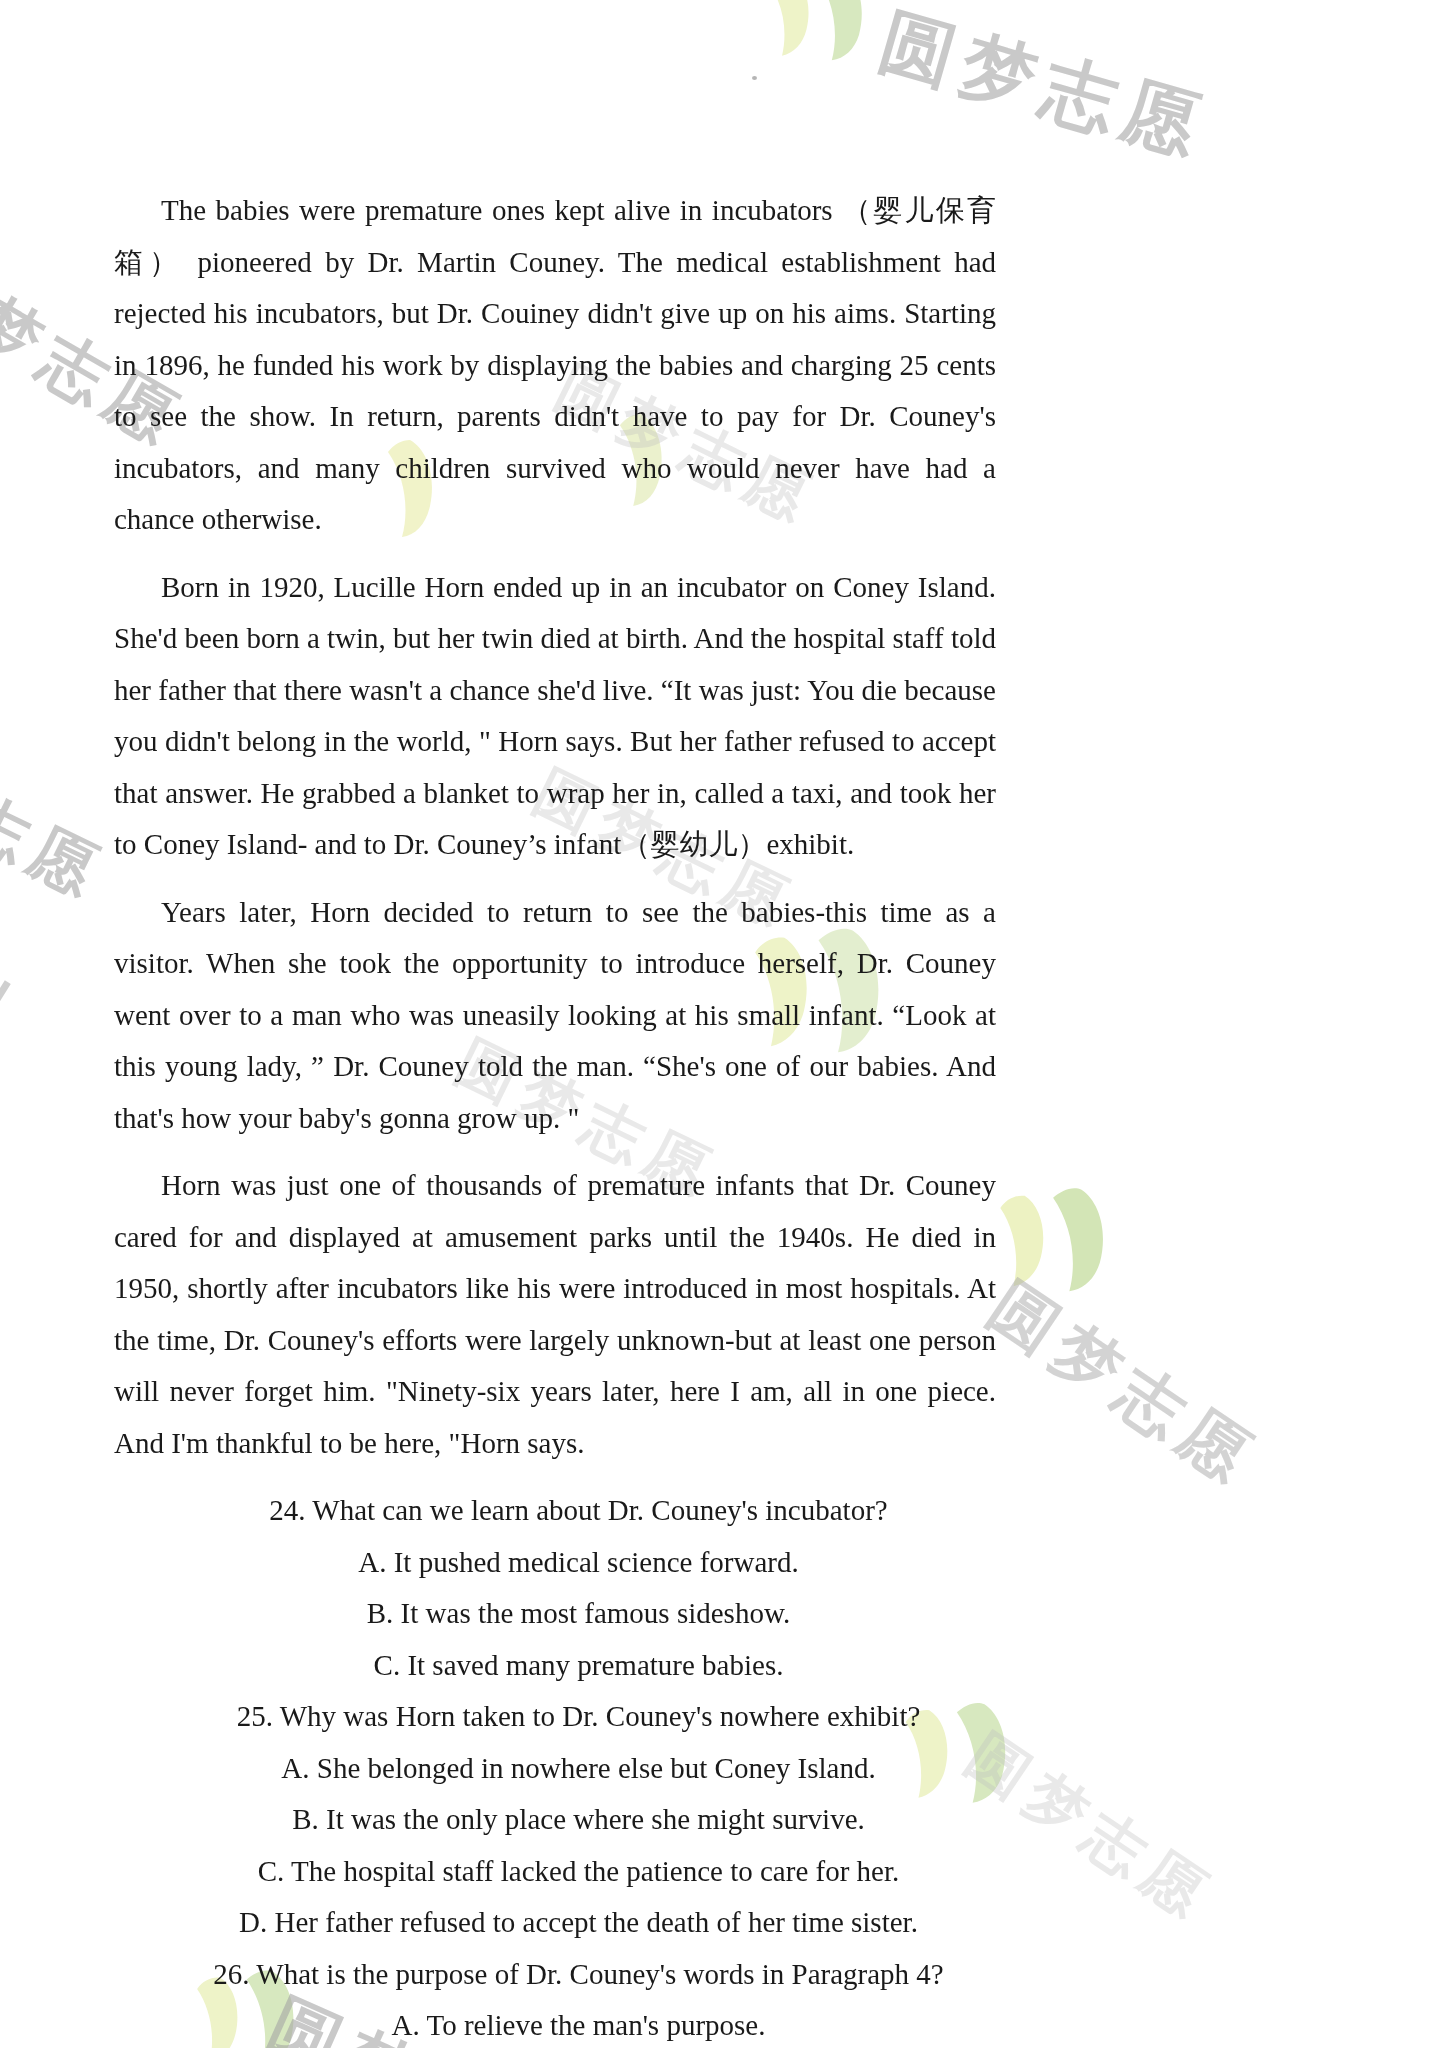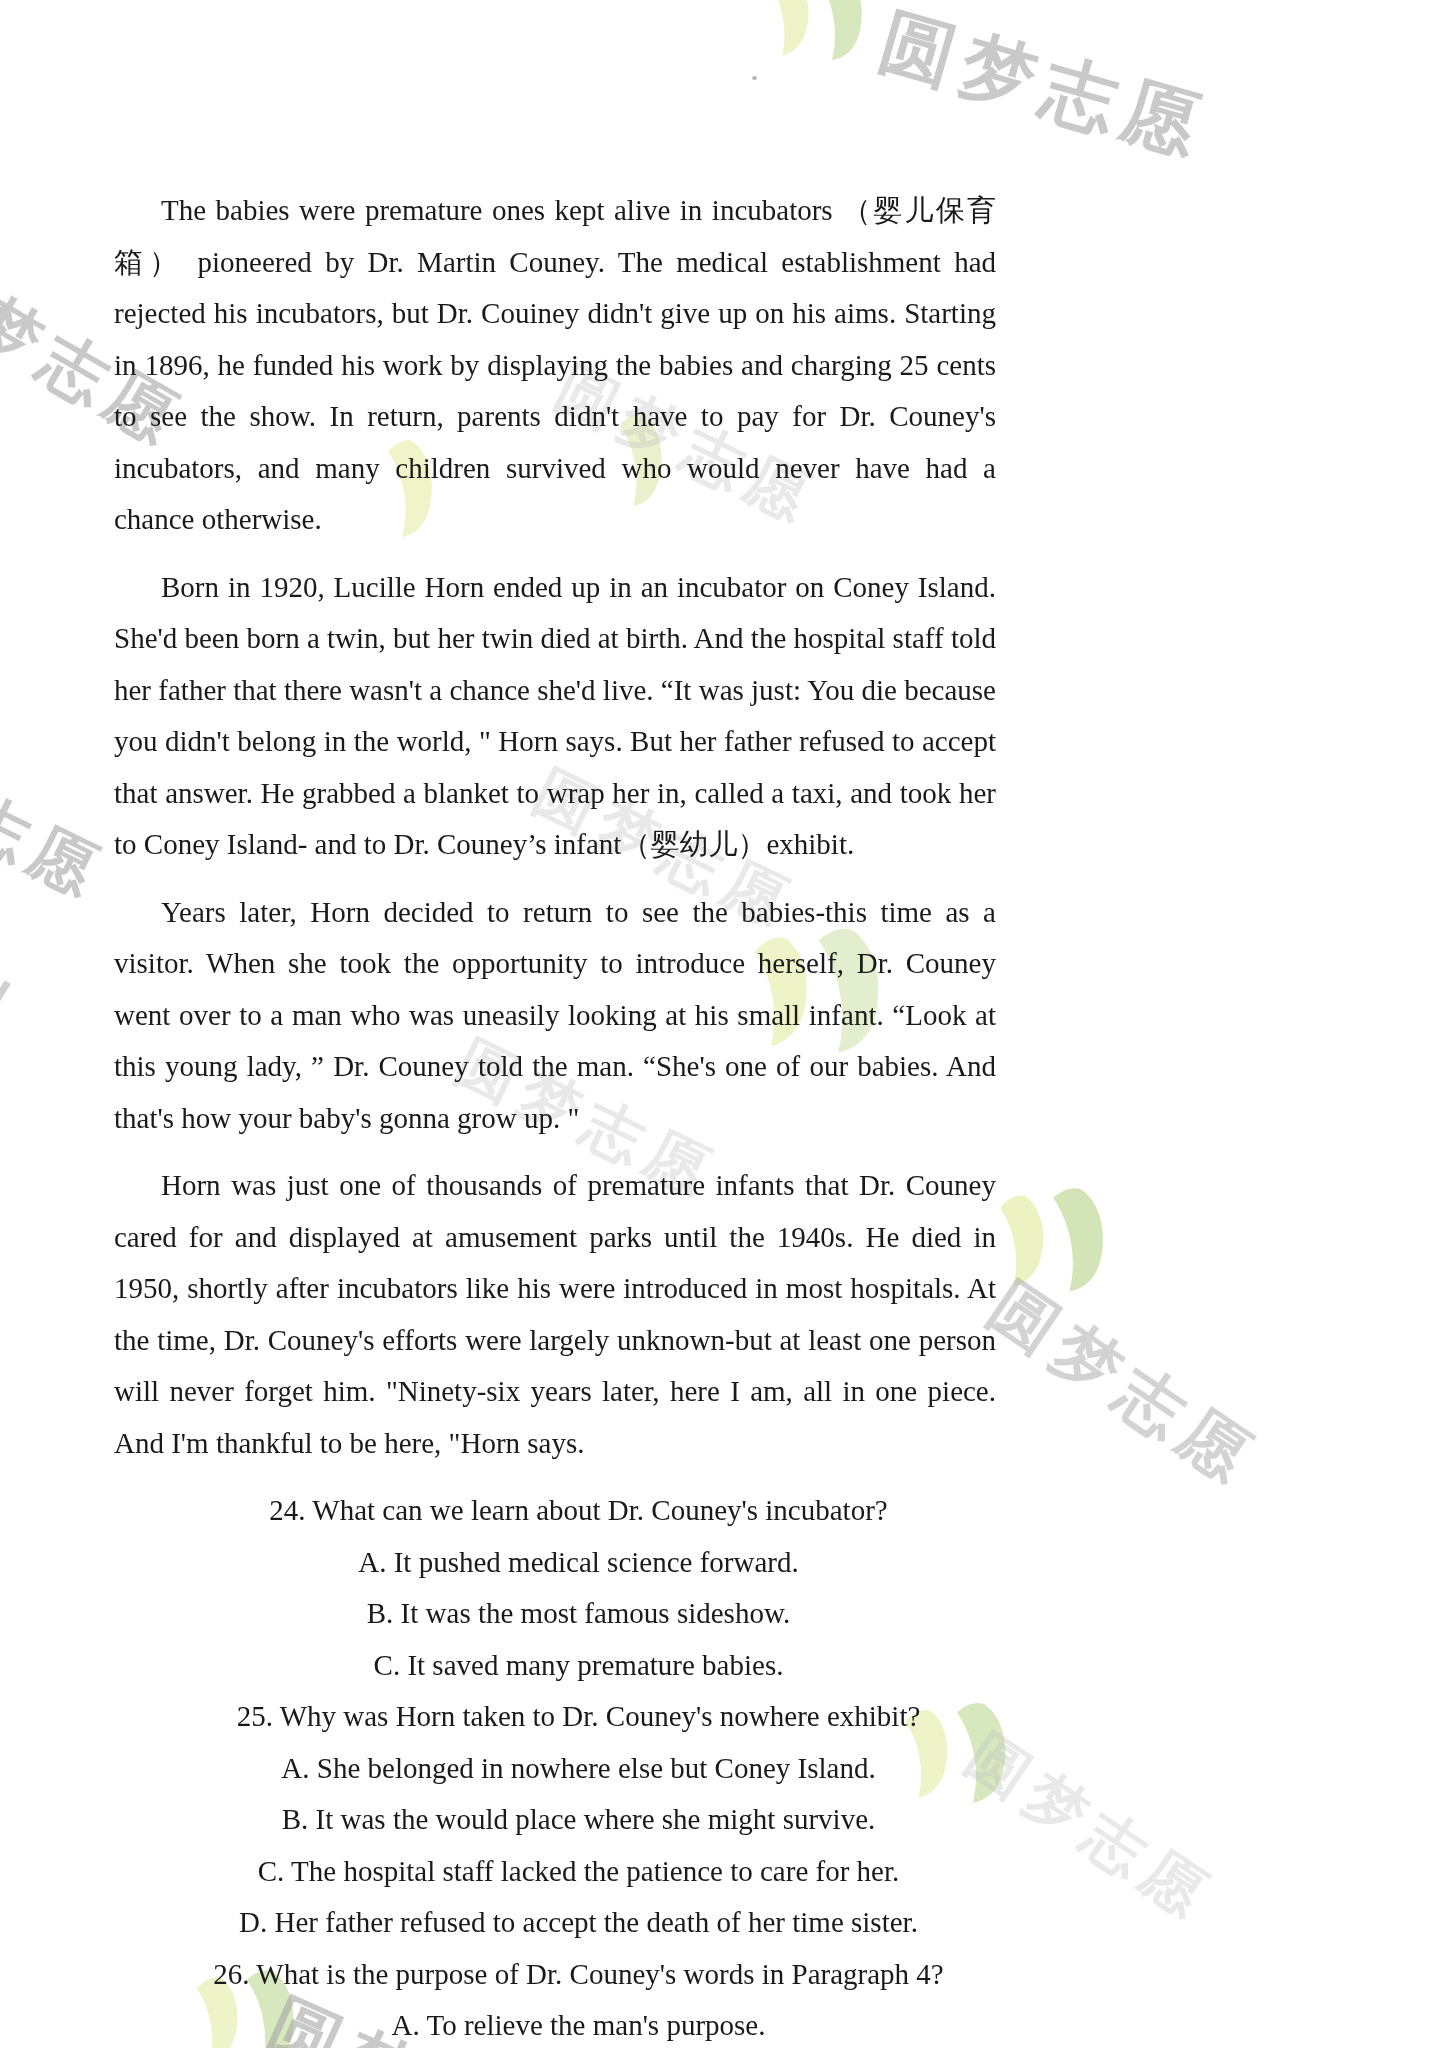--- a/index.html
+++ b/index.html
@@ -118,21 +118,21 @@
     <p>Years later, Horn decided to return to see the babies-this time as a visitor. When she took the opportunity to introduce herself, Dr. Couney went over to a man who was uneasily looking at his small infant. “Look at this young lady, ” Dr. Couney told the man. “She's one of our babies. And that's how your baby's gonna grow up. "</p>
     <p>Horn was just one of thousands of premature infants that Dr. Couney cared for and displayed at amusement parks until the 1940s. He died in 1950, shortly after incubators like his were introduced in most hospitals. At the time, Dr. Couney's efforts were largely unknown-but at least one person will never forget him. "Ninety-six years later, here I am, all in one piece. And I'm thankful to be here, "Horn says.</p>
 
     <div class="qline"><span>24.</span> <span>What can we learn about Dr. Couney's incubator?</span></div>
     <div class="qline">A. It pushed medical science forward.</div>
     <div class="qline">B. It was the most famous sideshow.</div>
     <div class="qline">C. It saved many premature babies.</div>
 
     <div class="qline"><span>25.</span> <span>Why was Horn taken to Dr. Couney's nowhere exhibit?</span></div>
     <div class="qline">A. She belonged in nowhere else but Coney Island.</div>
-    <div class="qline">B. It was the would place where she might survive.</div>
+    <div class="qline">B. It was the only place where she might survive.</div>
     <div class="qline">C. The hospital staff lacked the patience to care for her.</div>
     <div class="qline">D. Her father refused to accept the death of her time sister.</div>
 
     <div class="qline"><span>26.</span> <span>What is the purpose of Dr. Couney's words in Paragraph 4?</span></div>
     <div class="qline">A. To relieve the man's purpose.</div>
     <div class="qline">C. To promise the baby's bright future.</div>
 
   </div>
 </div>
 

